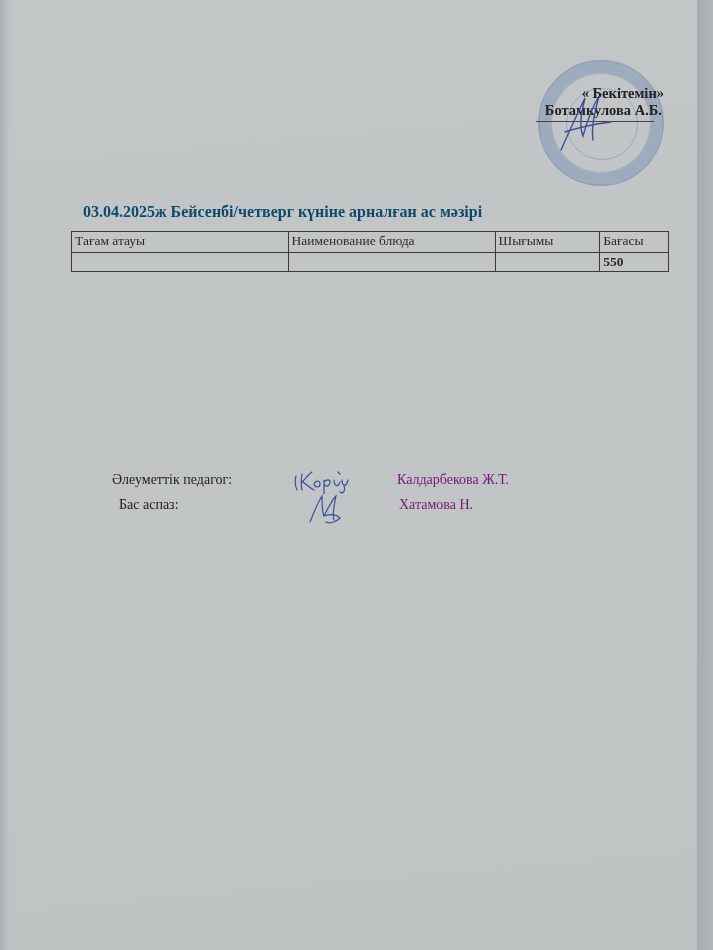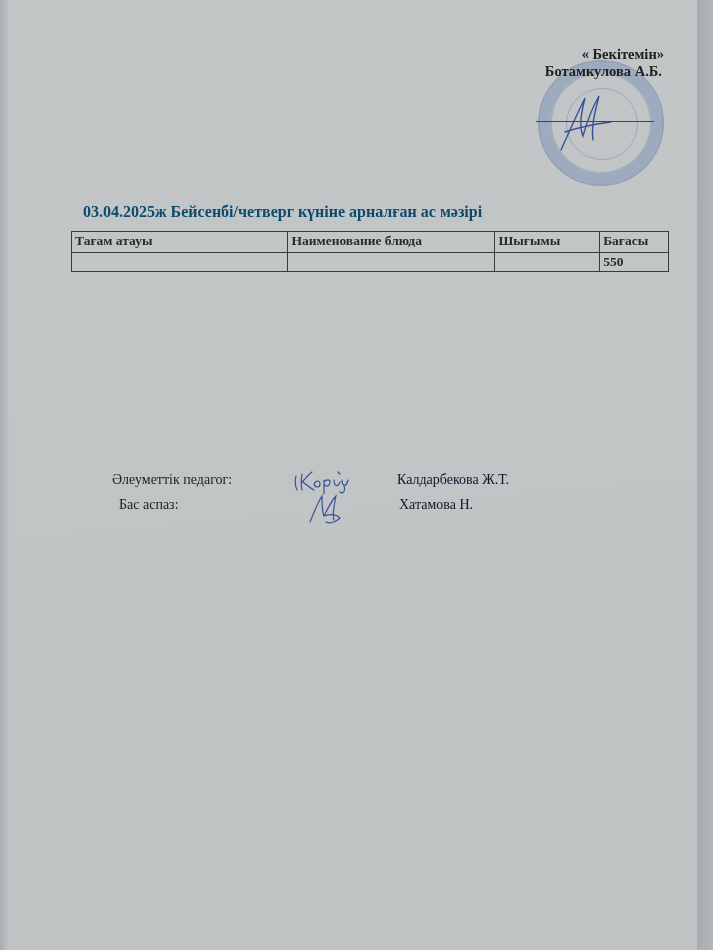--- a/index.html
+++ b/index.html
@@ -21,21 +21,21 @@
       position: absolute; left: 697px; top: 0; width: 16px; height: 950px;
       background: linear-gradient(to right, #a8acaf, #b3b6b8);
     }
 
     
     .approval {
       position: absolute; left: 500px; top: 46px; width: 170px;
       font-weight: bold; font-size: 14.5px; line-height: 17px; text-align: right;
     }
     .approval div { white-space: nowrap; }
-    .approval .l1 { padding-right: 6px; }
+    .approval .l1 { padding-right: 6px; margin-top: 39px; }
     .approval .l3 { padding-right: 8px; }
     .approval-line {
       position: absolute; left: 536px; top: 121px; width: 118px; height: 1px;
       background: #444;
     }
     .stamp {
       position: absolute; left: 538px; top: 60px; width: 122px; height: 122px;
       border-radius: 50%;
       border: 2px solid rgba(92,120,170,0.55);
       box-shadow: inset 0 0 0 10px rgba(120,145,190,0.18), inset 0 0 0 12px rgba(92,120,170,0.35);
@@ -57,32 +57,32 @@
 
     
     table.menu {
       position: absolute; left: 71px; top: 231px; width: 598px;
       border-collapse: collapse; font-size: 13.5px; color: #2a2a2a;
     }
     table.menu td, table.menu th {
       border: 1px solid #3a3a3a; padding: 0 3px; vertical-align: top;
       line-height: 18px; text-align: left;
     }
-    table.menu th { font-weight: bold; height: 20px; }
+    table.menu th { font-weight: normal; height: 20px; }
     .c1 { width: 211px; } .c2 { width: 201px; } .c3 { width: 98px; } .c4 { width: 62px; }
     tr.r2 td { height: 37px; }
     tr.r1 td { height: 18px; }
     td.total { font-weight: bold; }
 
     
     .sig-label {
       position: absolute; font-weight: normal; font-size: 14px; white-space: nowrap;
     }
     .sig-name {
-      position: absolute; font-size: 14px; white-space: nowrap; color: #0f172a;
+      position: absolute; font-size: 14px; white-space: nowrap; color: #701a75;
     }
     .sig-mark { position: absolute; }
   </style>
 </head>
 <body>
 
 <div class="left-strip"></div>
 <div class="paper"></div>
 <div class="right-strip"></div>
 

